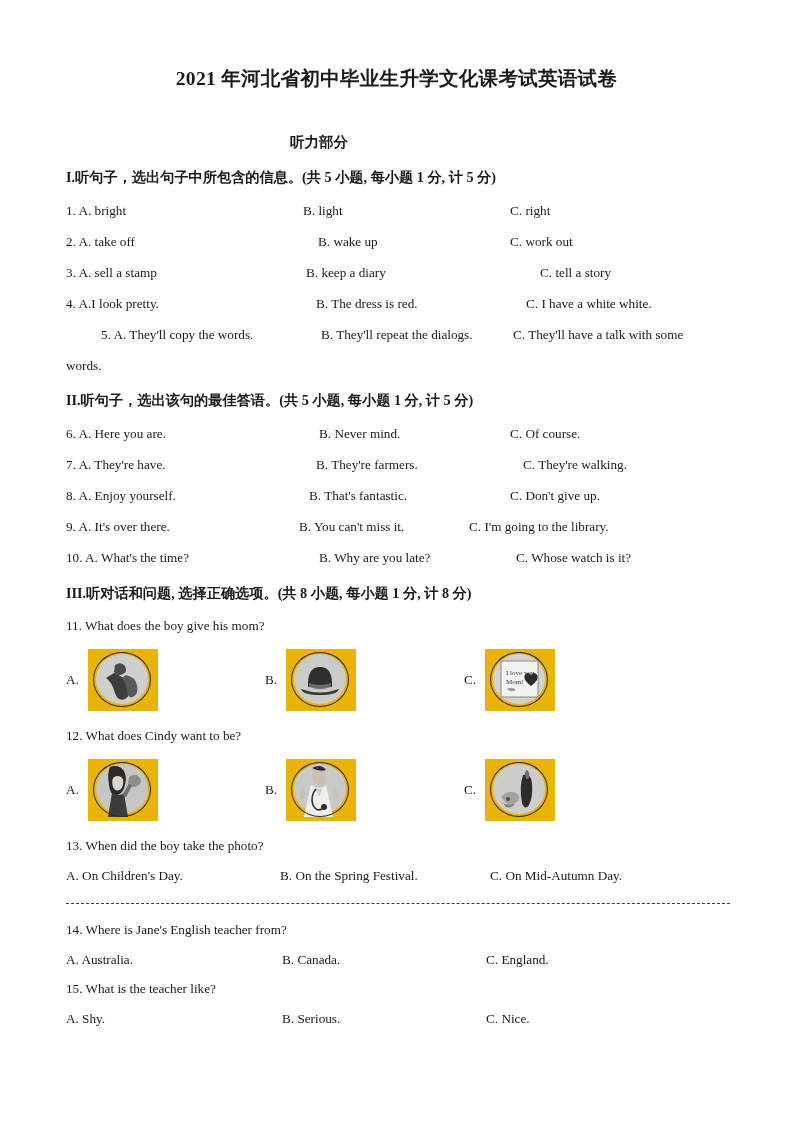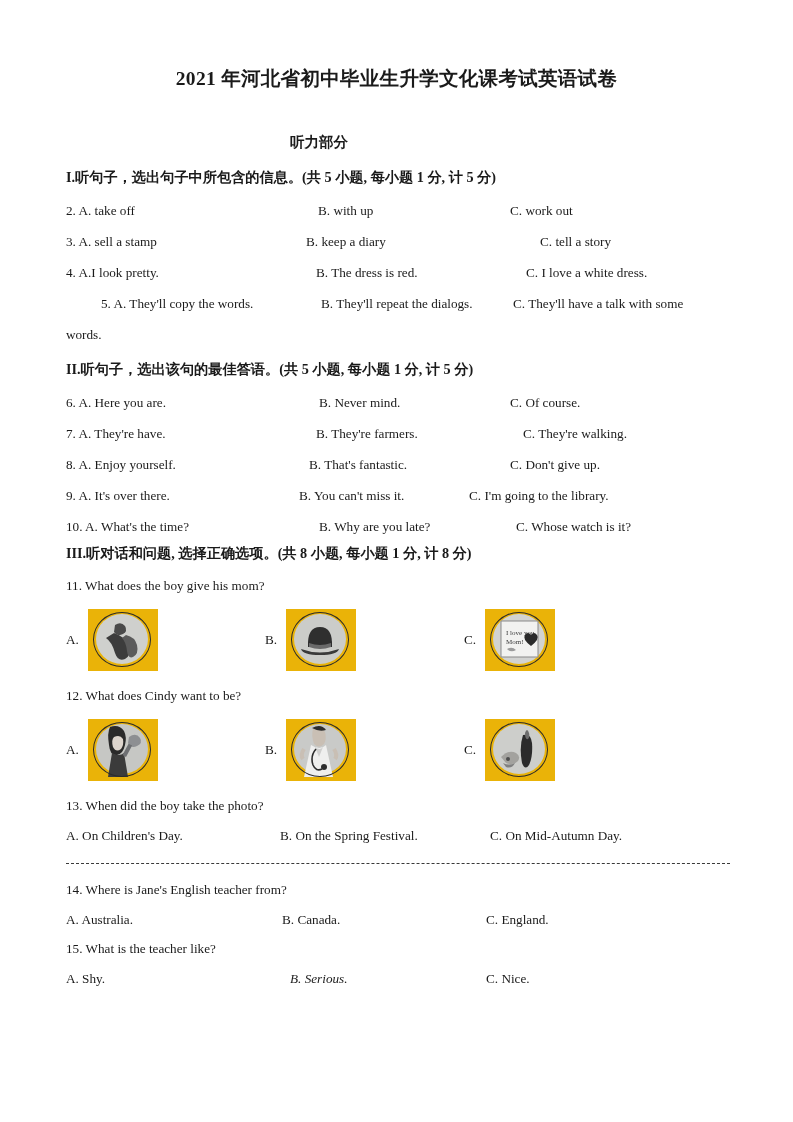--- a/index.html
+++ b/index.html
@@ -129,37 +129,42 @@
 
 <div class="page">
 
   <div class="doc-title">2021 年河北省初中毕业生升学文化课考试英语试卷</div>
   <div class="part-title">听力部分</div>
 
   <div class="content">
 
     <div class="sec-head">I.听句子，选出句子中所包含的信息。(共 5 小题, 每小题 1 分, 计 5 分)</div>
 
+    <div class="q-row">
+      <span class="opt" style="left:0px;"><span>1.</span> <span>A. bright</span></span>
+      <span class="opt" style="left:237px;">B. light</span>
+      <span class="opt" style="left:444px;">C. right</span>
+    </div>
 
     <div class="q-row">
       <span class="opt" style="left:0px;"><span>2.</span> <span>A. take off</span></span>
-      <span class="opt" style="left:252px;">B. with up</span>
+      <span class="opt" style="left:252px;">B. wake up</span>
       <span class="opt" style="left:444px;">C. work out</span>
     </div>
 
     <div class="q-row">
       <span class="opt" style="left:0px;"><span>3.</span> <span>A. sell a stamp</span></span>
       <span class="opt" style="left:240px;">B. keep a diary</span>
       <span class="opt" style="left:430px;margin-left:44px;">C. tell a story</span>
     </div>
 
     <div class="q-row">
       <span class="opt" style="left:0px;"><span>4.</span> <span>A.I look pretty.</span></span>
       <span class="opt" style="left:250px;">B. The dress is red.</span>
-      <span class="opt" style="left:460px;">C. I love a white dress.</span>
+      <span class="opt" style="left:460px;">C. I have a white white.</span>
     </div>
 
     <div class="q-row">
       <span class="opt" style="left:0px;margin-left:35px;"><span>5.</span> <span>A. They'll copy the words.</span></span>
       <span class="opt" style="left:255px;">B. They'll repeat the dialogs.</span>
       <span class="opt" style="left:447px;">C. They'll have a talk with some</span>
     </div>
     <div class="cont-line">words.</div>
 
     <div class="sec-head" style="margin-top:10px;font-family:Liberation Serif, serif;">II.听句子，选出该句的最佳答语。(共 5 小题, 每小题 1 分, 计 5 分)</div>
@@ -187,21 +192,21 @@
       <span class="opt" style="left:233px;">B. You can't miss it.</span>
       <span class="opt" style="left:403px;">C. I'm going to the library.</span>
     </div>
 
     <div class="q-row">
       <span class="opt" style="left:0px;"><span>10.</span> <span>A. What's the time?</span></span>
       <span class="opt" style="left:253px;">B. Why are you late?</span>
       <span class="opt" style="left:450px;">C. Whose watch is it?</span>
     </div>
 
-    <div class="sec-head" style="margin-top:2px;">III.听对话和问题, 选择正确选项。(共 8 小题, 每小题 1 分, 计 8 分)</div>
+    <div class="sec-head" style="margin-top:11px;">III.听对话和问题, 选择正确选项。(共 8 小题, 每小题 1 分, 计 8 分)</div>
 
     <div class="q-stem">11. What does the boy give his mom?</div>
 
     <div class="img-row">
       <div class="img-opt" style="left:0px;">
         <span class="img-label">A.</span>
         <span class="thumb">
           <svg width="70" height="62" viewBox="0 0 70 62">
             <ellipse cx="34" cy="30" rx="26" ry="25" fill="#cfd0cd"></ellipse>
             <path d="M27 16 q6 -4 10 1 q3 5 -2 8 q-6 3 -9 -2 z" fill="#4a4a4a"></path>
@@ -304,18 +309,18 @@
     <div class="q-row">
       <span class="opt" style="left:0px;">A. Australia.</span>
       <span class="opt" style="left:216px;">B. Canada.</span>
       <span class="opt" style="left:420px;">C. England.</span>
     </div>
 
     <div class="q-stem">15. What is the teacher like?</div>
 
     <div class="q-row">
       <span class="opt" style="left:0px;">A. Shy.</span>
-      <span class="opt" style="left:224px;font-style:italic;">B. Serious.</span>
+      <span class="opt" style="left:216px;">B. Serious.</span>
       <span class="opt" style="left:420px;">C. Nice.</span>
     </div>
 
   </div>
 </div>
 
 </body></html>

